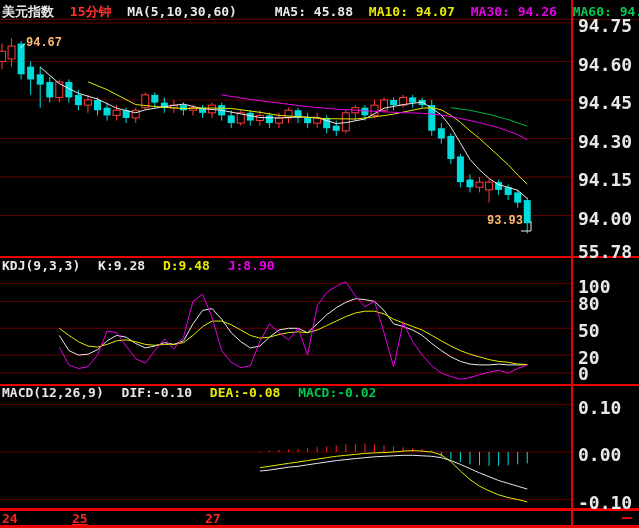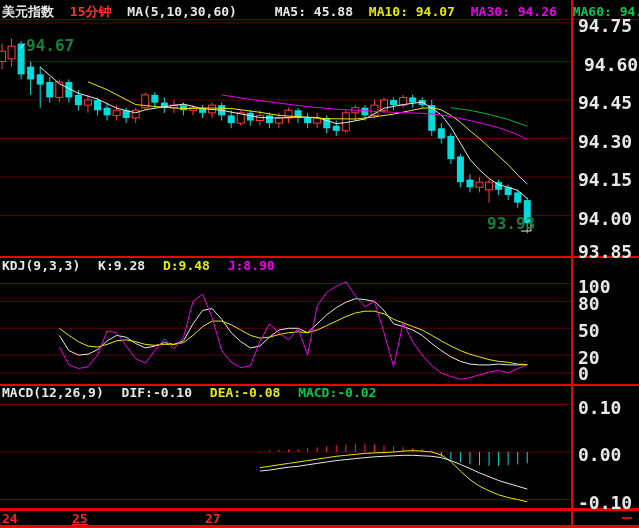--- a/index.html
+++ b/index.html
@@ -7,21 +7,21 @@
           font-family:"DejaVu Sans Mono","Liberation Mono",monospace;}
   .hdr{position:absolute;top:3px;left:2px;font-size:13px;font-weight:bold;white-space:nowrap;}
   .hdr span{margin-right:8px;}
   .c-white{color:#e8e8e8;} .c-red{color:#ff3030;} .c-yellow{color:#e8e800;}
   .c-magenta{color:#e800e8;} .c-green{color:#00c850;}
   .panel-hdr{position:absolute;left:2px;font-size:13px;font-weight:bold;white-space:nowrap;z-index:5;}
   .panel-hdr span{margin-right:10px;}
   #chart{position:absolute;left:0;top:0;z-index:1;}
   .ylab{position:absolute;left:578px;font-size:18px;font-weight:bold;color:#e8e8e8;z-index:4;}
   .dlab{position:absolute;font-size:13px;font-weight:bold;color:#ff2222;top:511px;z-index:4;}
-  .anno{position:absolute;font-size:16px;font-weight:bold;color:#15803d;z-index:4;}
+  .anno{position:absolute;font-size:12px;font-weight:bold;color:#fdba74;z-index:4;font-family:Liberation Mono, monospace;}
   .wm{position:absolute;left:438px;top:456px;font-size:38px;font-weight:bold;
       font-family:"DejaVu Sans","Liberation Sans",sans-serif;letter-spacing:-1px;z-index:3;}
   .wm .p1{color:#1d3a6e;} .wm .p2{color:#7d5f1d;}
 </style>
 </head>
 <body>
 
 <div class="screen">
 
   <svg id="chart" width="639" height="528">
@@ -223,26 +223,26 @@
     <span class="c-yellow">DEA:-0.08</span>
     <span class="c-green">MACD:-0.02</span>
   </div>
 
   <div class="anno" style="left:26px;top:36px">94.67</div>
   <div class="anno" style="left:487px;top:214px">93.93</div>
 
 
   <div id="ylabs">
       <div class="ylab" style="top: 15px;">94.75</div>
-      <div class="ylab" style="top: 53.5px; margin-left: 6px;">94.60</div>
+      <div class="ylab" style="top: 53.5px;">94.60</div>
       <div class="ylab" style="top: 92px;">94.45</div>
       <div class="ylab" style="top: 130.5px;">94.30</div>
       <div class="ylab" style="top: 169px;">94.15</div>
       <div class="ylab" style="top: 207.5px;">94.00</div>
-      <div class="ylab" style="top: 241px;">93.85</div>
+      <div class="ylab" style="top: 241px;">55.78</div>
       <div class="ylab" style="top: 275.5px; text-align: right;">100</div>
       <div class="ylab" style="top: 293.4px;">80</div>
       <div class="ylab" style="top: 320.25px;">50</div>
       <div class="ylab" style="top: 347.1px;">20</div>
       <div class="ylab" style="top: 363px;">0</div>
       <div class="ylab" style="top: 396.5px;">0.10</div>
       <div class="ylab" style="top: 444px;">0.00</div>
       <div class="ylab" style="top: 491.5px;">-0.10</div>
     </div>
   <div id="dlabs">

